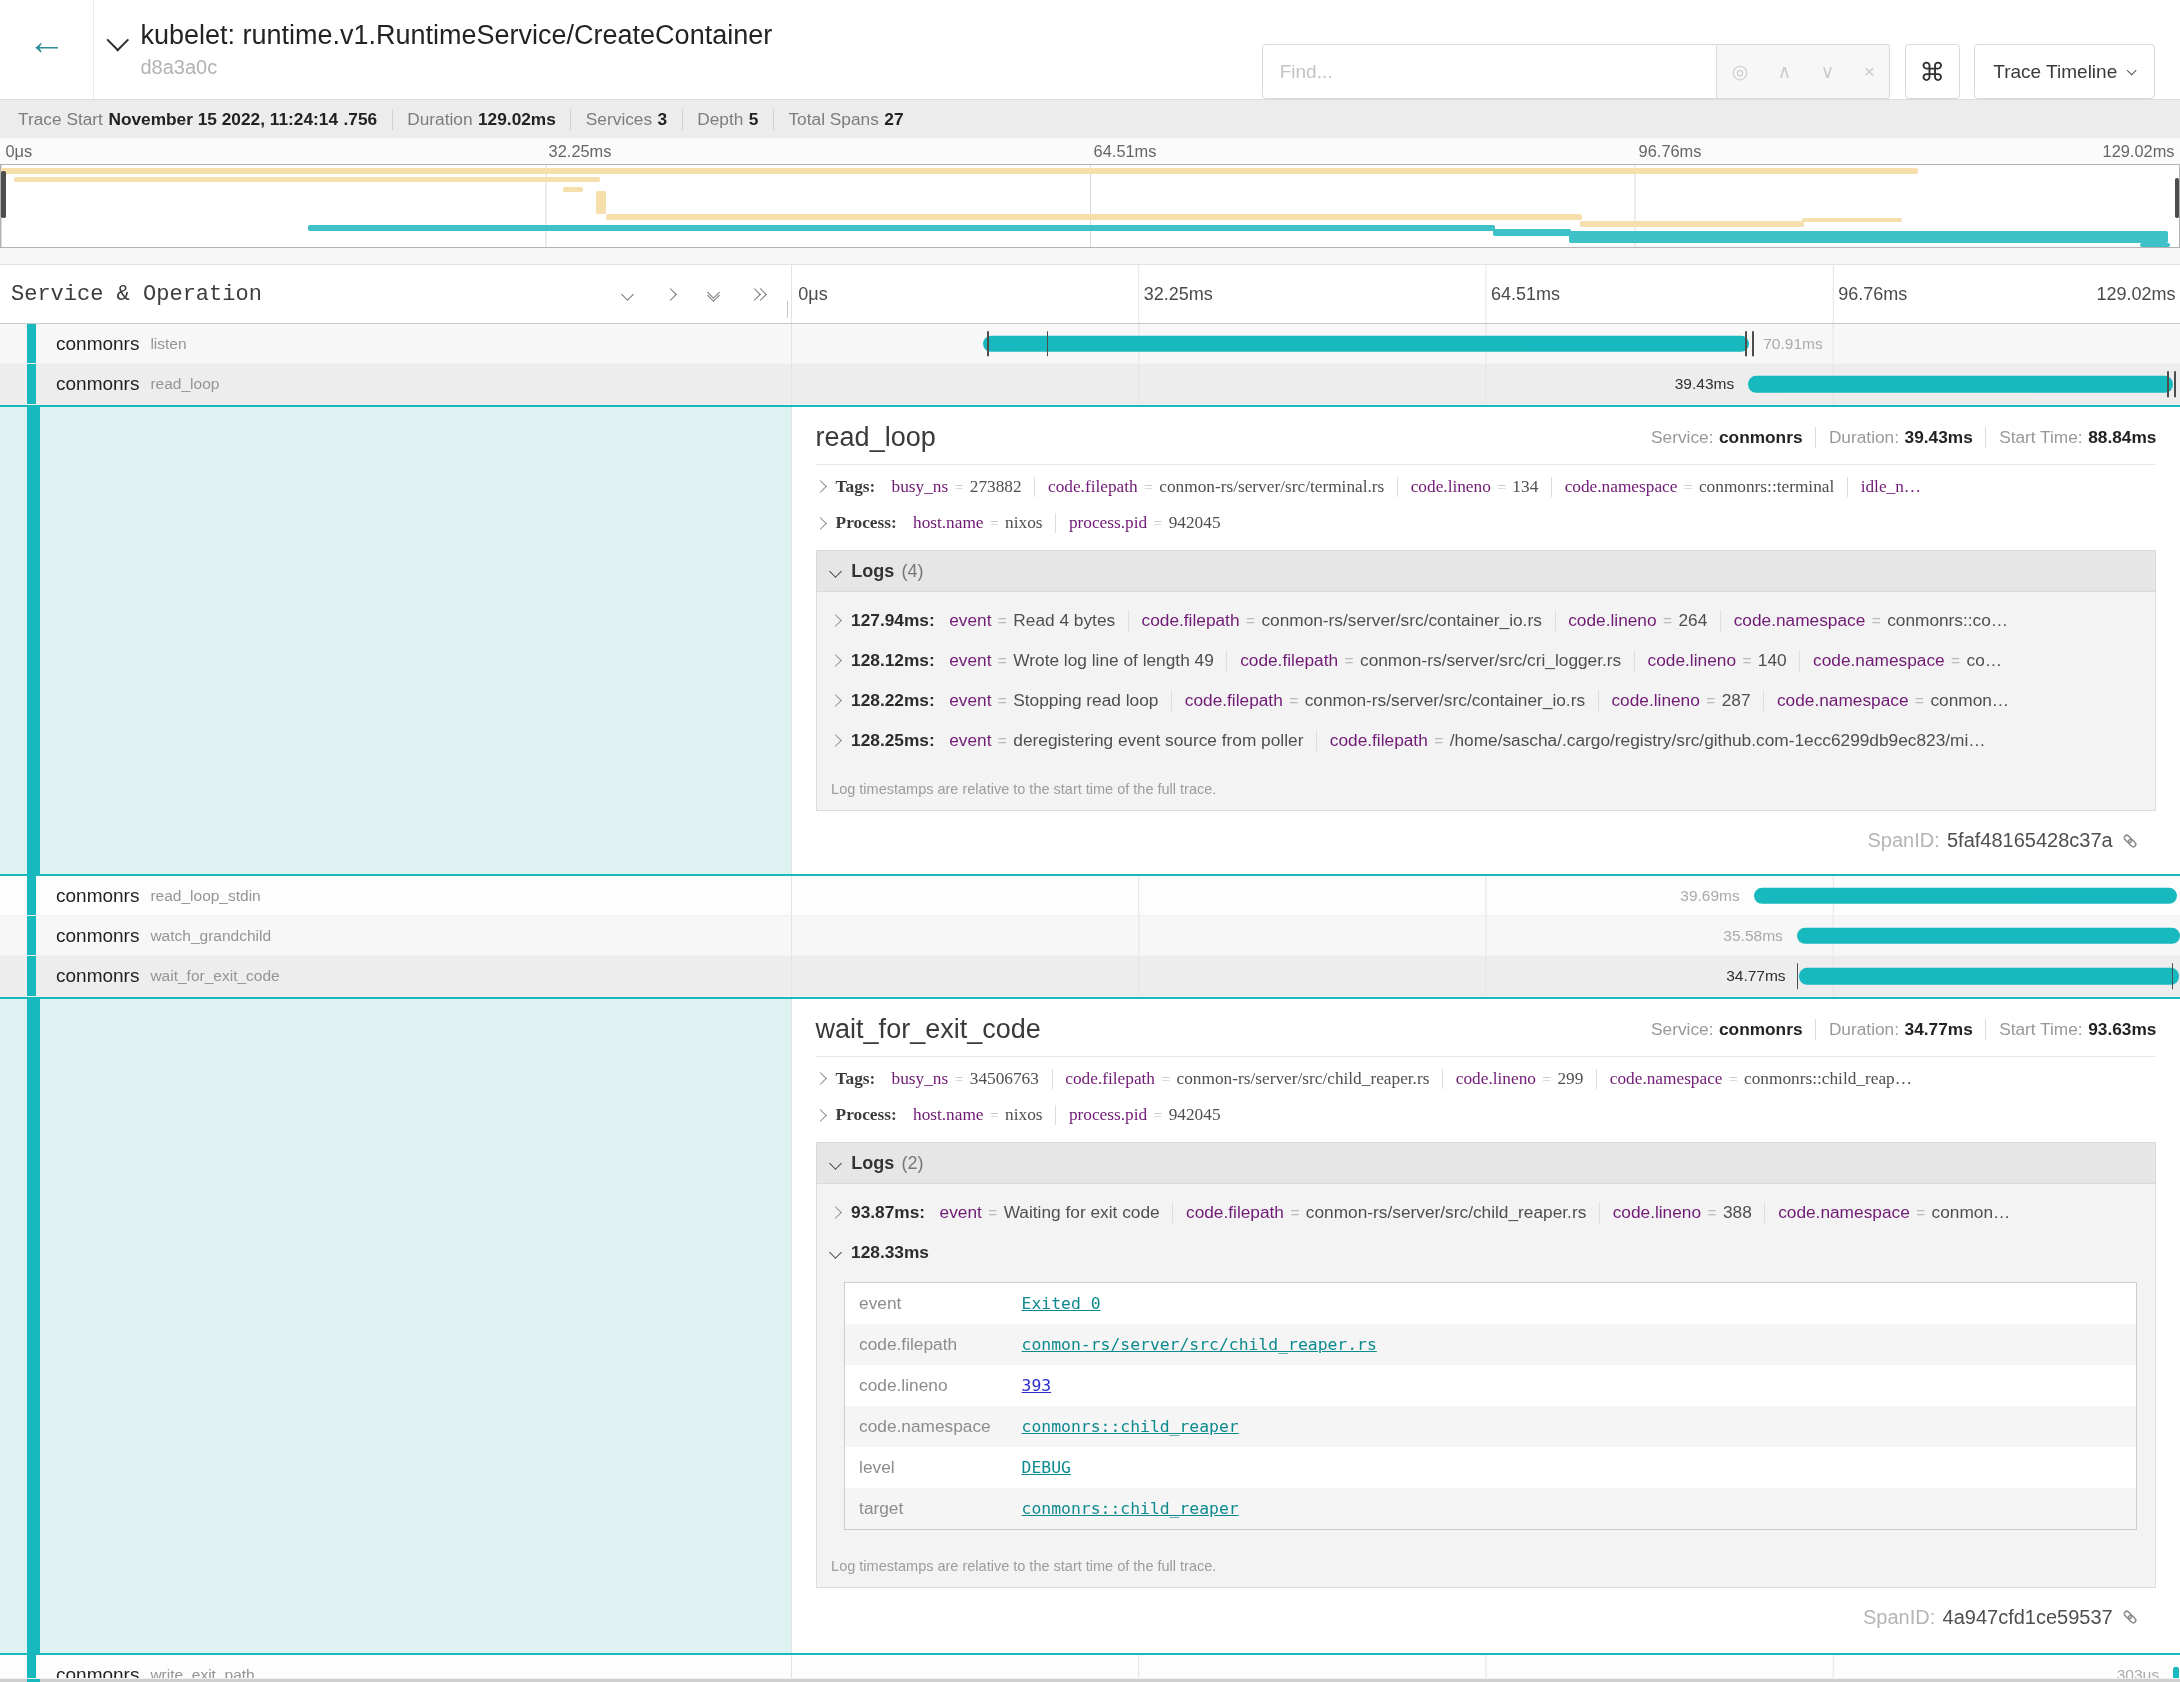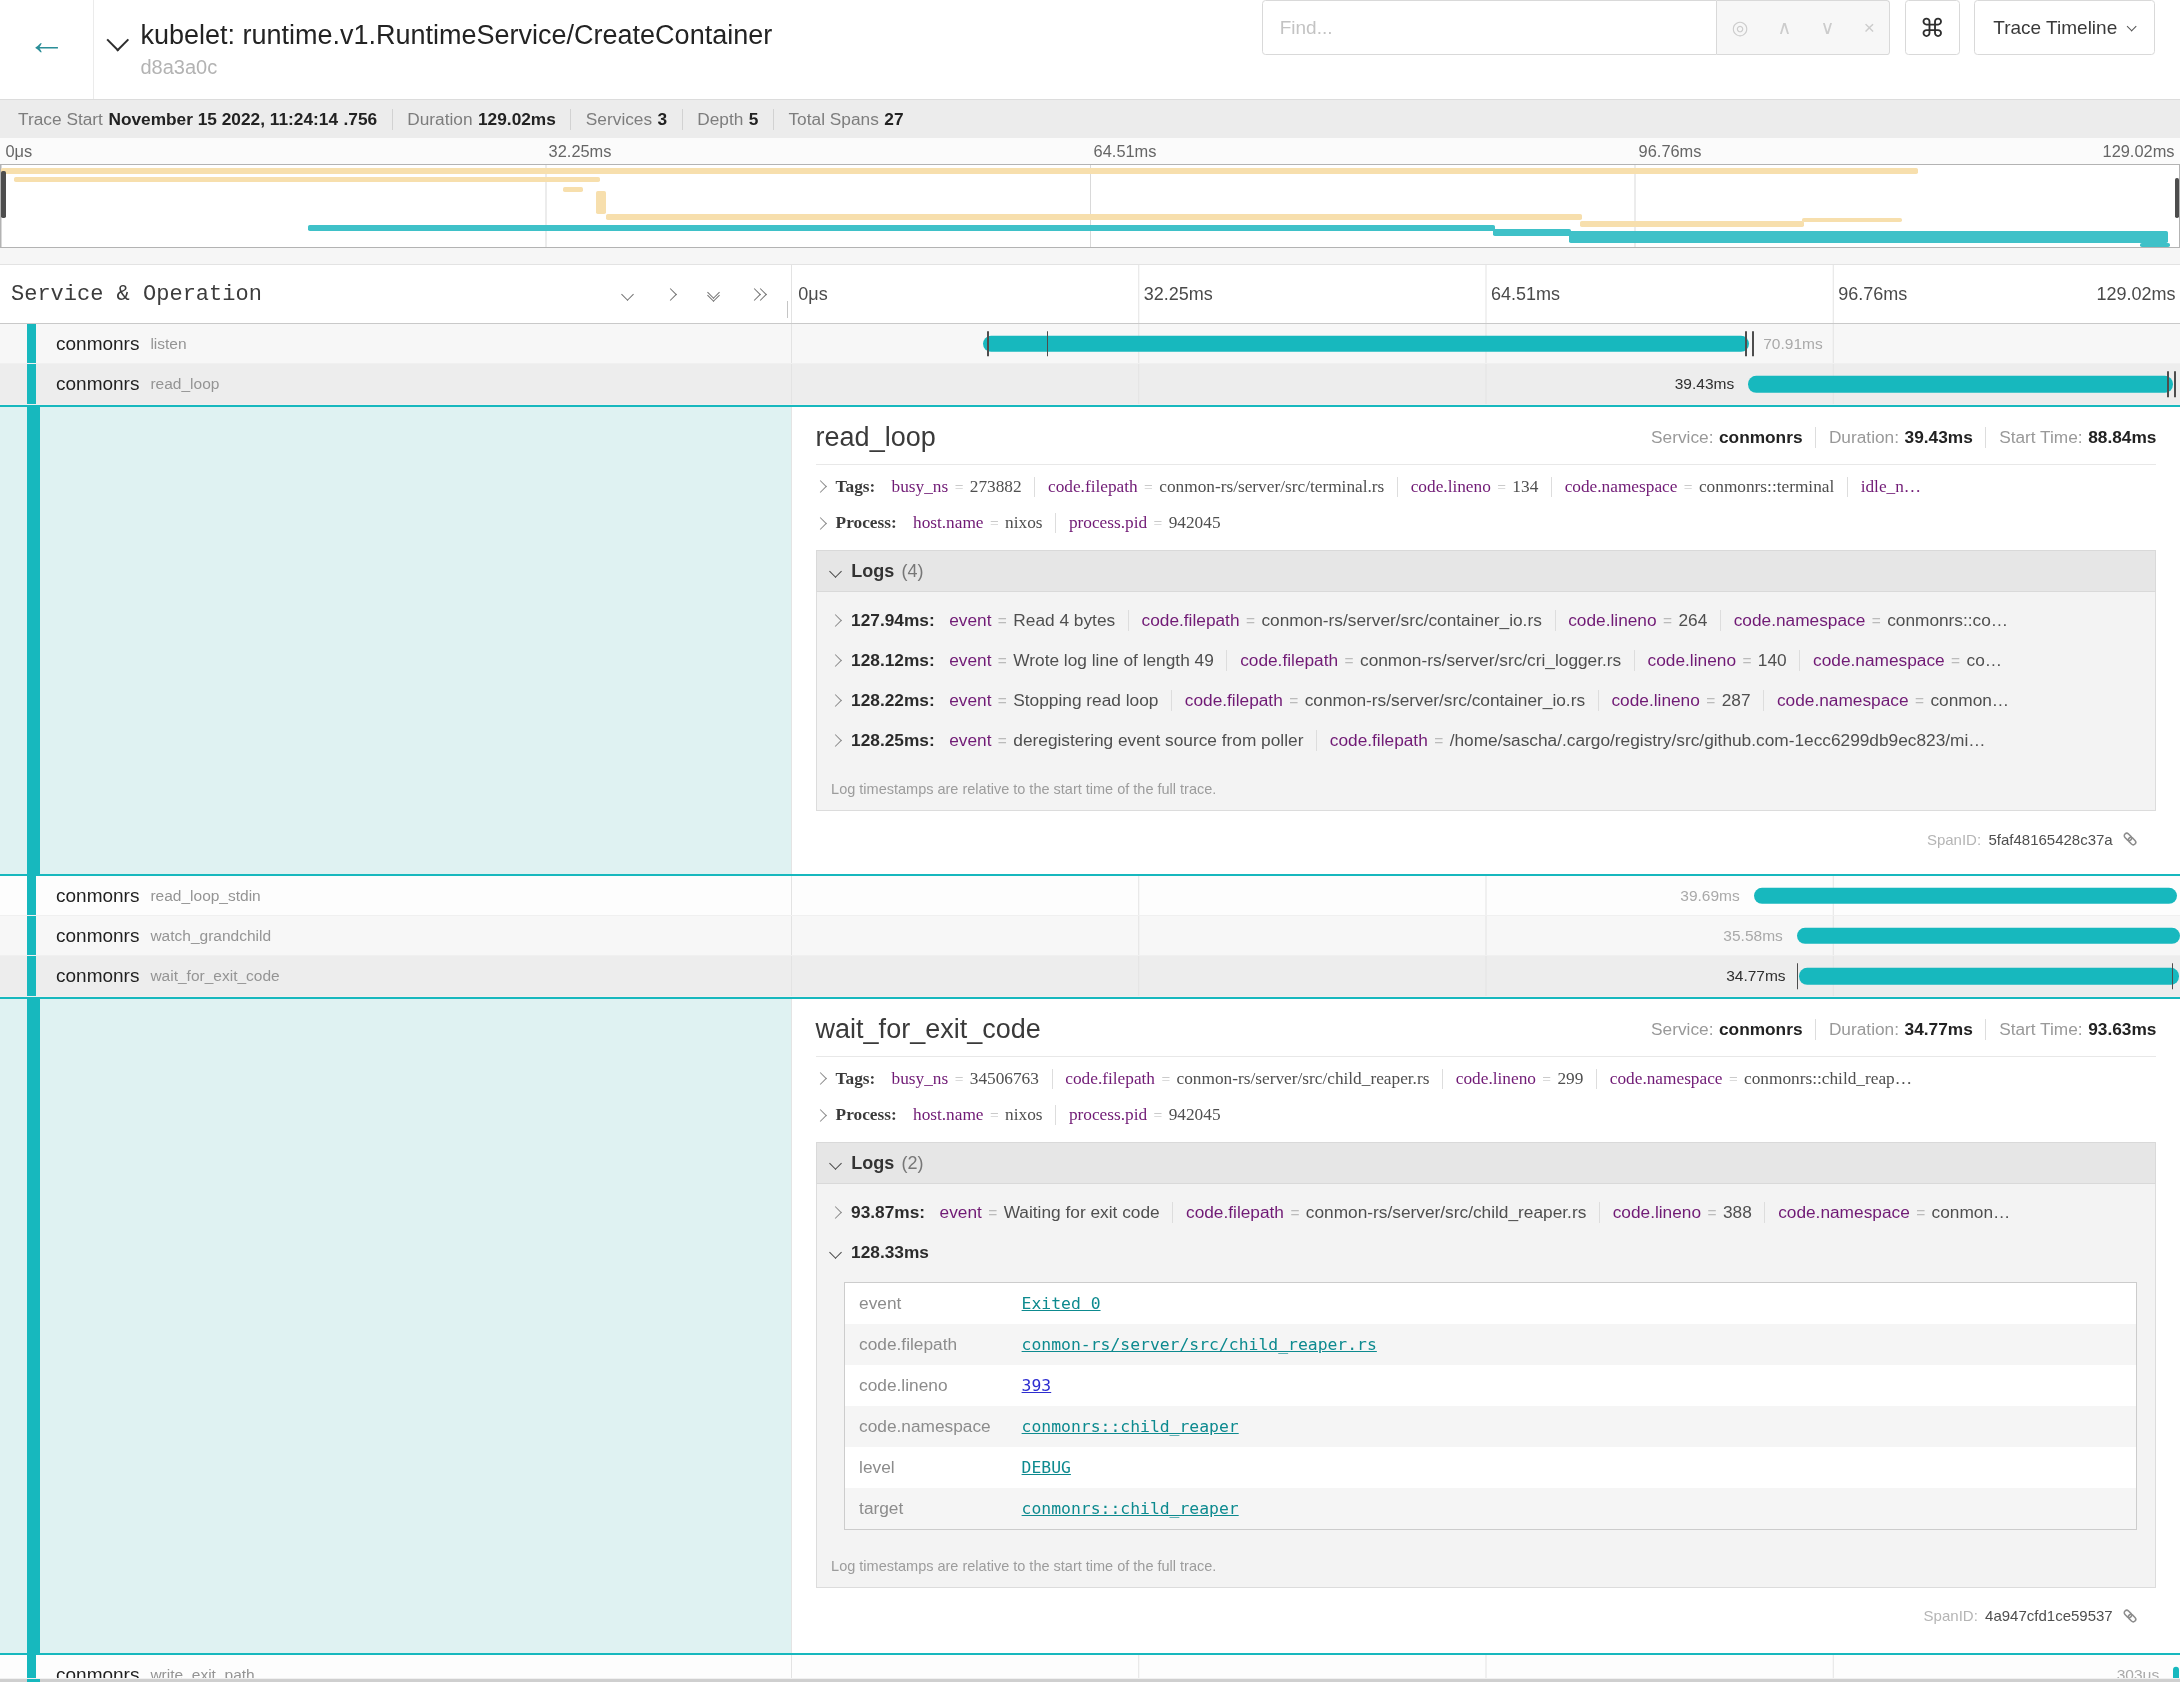--- a/index.html
+++ b/index.html
@@ -14,21 +14,21 @@
   .cv.sm{width:7.3px;height:7.3px;border-color:#555;margin-top:-2.7px;}
   .cv.dark{border-color:#444;}
 
   
   .app-header{height:99px;display:flex;align-items:stretch;position:relative;background:#fff;}
   .back-btn{width:94px;border:none;border-right:0.9px solid #ebebeb;background:#fff;font-size:38px;color:#2b8e98;cursor:pointer;display:flex;align-items:center;justify-content:center;padding-bottom:18px;}
   .hdr-chev{display:flex;align-items:center;padding:0 9px 12.7px 16.4px;}
   .title-block{display:flex;flex-direction:column;justify-content:center;padding-left:5.5px;}
   .t1{font-size:27px;font-weight:500;color:#232323;line-height:31px;}
   .t2{font-size:20px;color:#b3b3b3;margin-top:5.5px;}
-  .hdr-controls{margin-left:auto;display:flex;align-items:flex-start;gap:14.5px;padding-right:25.5px;}
+  .hdr-controls{margin-left:auto;display:flex;align-items:flex-end;gap:14.5px;padding-right:25.5px;}
   .find-wrap{display:flex;height:55px;}
   .find{width:455px;border:0.9px solid #d9d9d9;border-radius:3.6px 0 0 3.6px;padding:0 16.4px;font-size:19px;color:#444;outline:none;font-family:"Liberation Sans",sans-serif;}
   .find::placeholder{color:#c3c3c3;}
   .find-ext{width:173px;border:0.9px solid #d9d9d9;border-left:none;border-radius:0 3.6px 3.6px 0;background:#f7f7f7;display:flex;align-items:center;justify-content:space-around;color:#cccccc;font-size:19px;}
   .find-ext span{cursor:pointer;}
   .sq-btn{height:55px;width:55px;border:0.9px solid #d9d9d9;border-radius:3.6px;background:#fff;font-size:25.5px;color:#2e2e2e;cursor:pointer;display:flex;align-items:center;justify-content:center;}
   .tt-btn{height:55px;border:0.9px solid #d9d9d9;border-radius:3.6px;background:#fff;display:flex;align-items:center;gap:11px;padding:0 18px;font-size:19px;color:#3a3a3a;cursor:pointer;font-family:"Liberation Sans",sans-serif;}
 
   
   .summary-bar{height:39px;background:#ececec;border-top:0.9px solid #dcdcdc;display:flex;align-items:center;font-size:17.3px;color:#7d7d7d;padding:0 3.6px;}
@@ -116,21 +116,21 @@
   .lcount{color:#777;}
   .lrow{display:flex;align-items:center;padding-left:14.5px;margin:19px 0;font-size:17.3px;white-space:nowrap;overflow:hidden;cursor:pointer;}
   .lts{font-weight:bold;color:#2b2b2b;margin:0 1.8px 0 11px;}
   .lnote{padding:11px 14.5px 12.7px;font-size:14.5px;color:#9c9c9c;}
   .kvtable{margin:3.6px 18px 16.4px 27px;background:#fff;border:0.9px solid #ccc;}
   .kvrow{display:flex;align-items:center;min-height:41px;font-size:17.3px;}
   .kvrow:nth-child(even){background:#f5f5f5;}
   .kvk{flex:0 0 177px;padding-left:14.5px;color:#8c8c8c;}
   .kvv{font-family:"DejaVu Sans Mono","Liberation Mono",monospace;font-size:16.4px;color:#0d8a8f;text-decoration:underline;}
   .kvv.num{color:#2d2dd0;}
-  .sidrow{display:flex;justify-content:flex-end;align-items:center;gap:7.3px;padding:7.3px 16.4px 14.5px;font-size:15px;}
+  .sidrow{display:flex;justify-content:flex-end;align-items:center;gap:7.3px;padding:7.3px 16.4px 14.5px;font-size:20px;}
   .sidl{color:#b5b5b5;}
   .sidv{color:#4f4f4f;}
   .linkicon{cursor:pointer;}
 </style>
 </head>
 <body>
 
 <div class="page">
 
   <header class="app-header">

